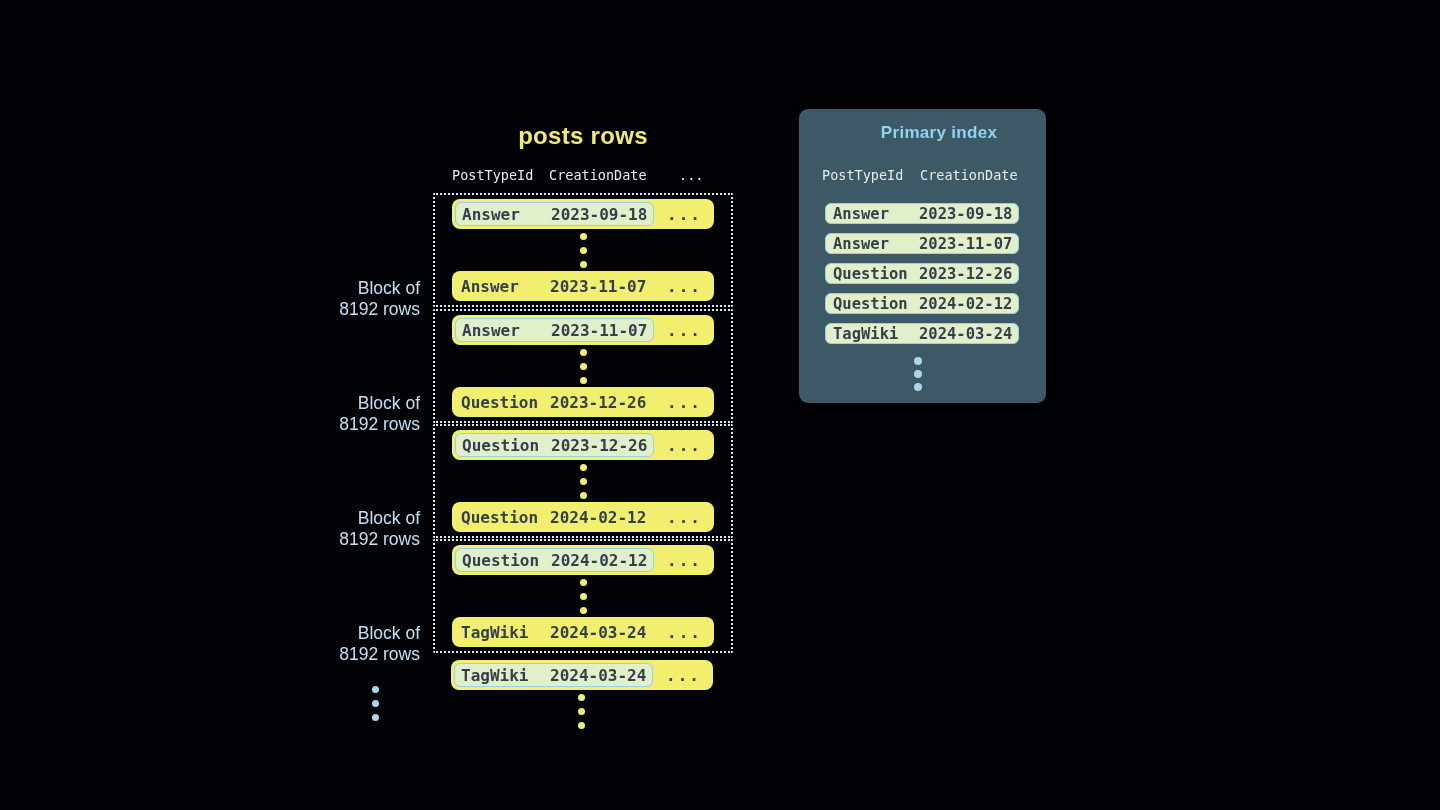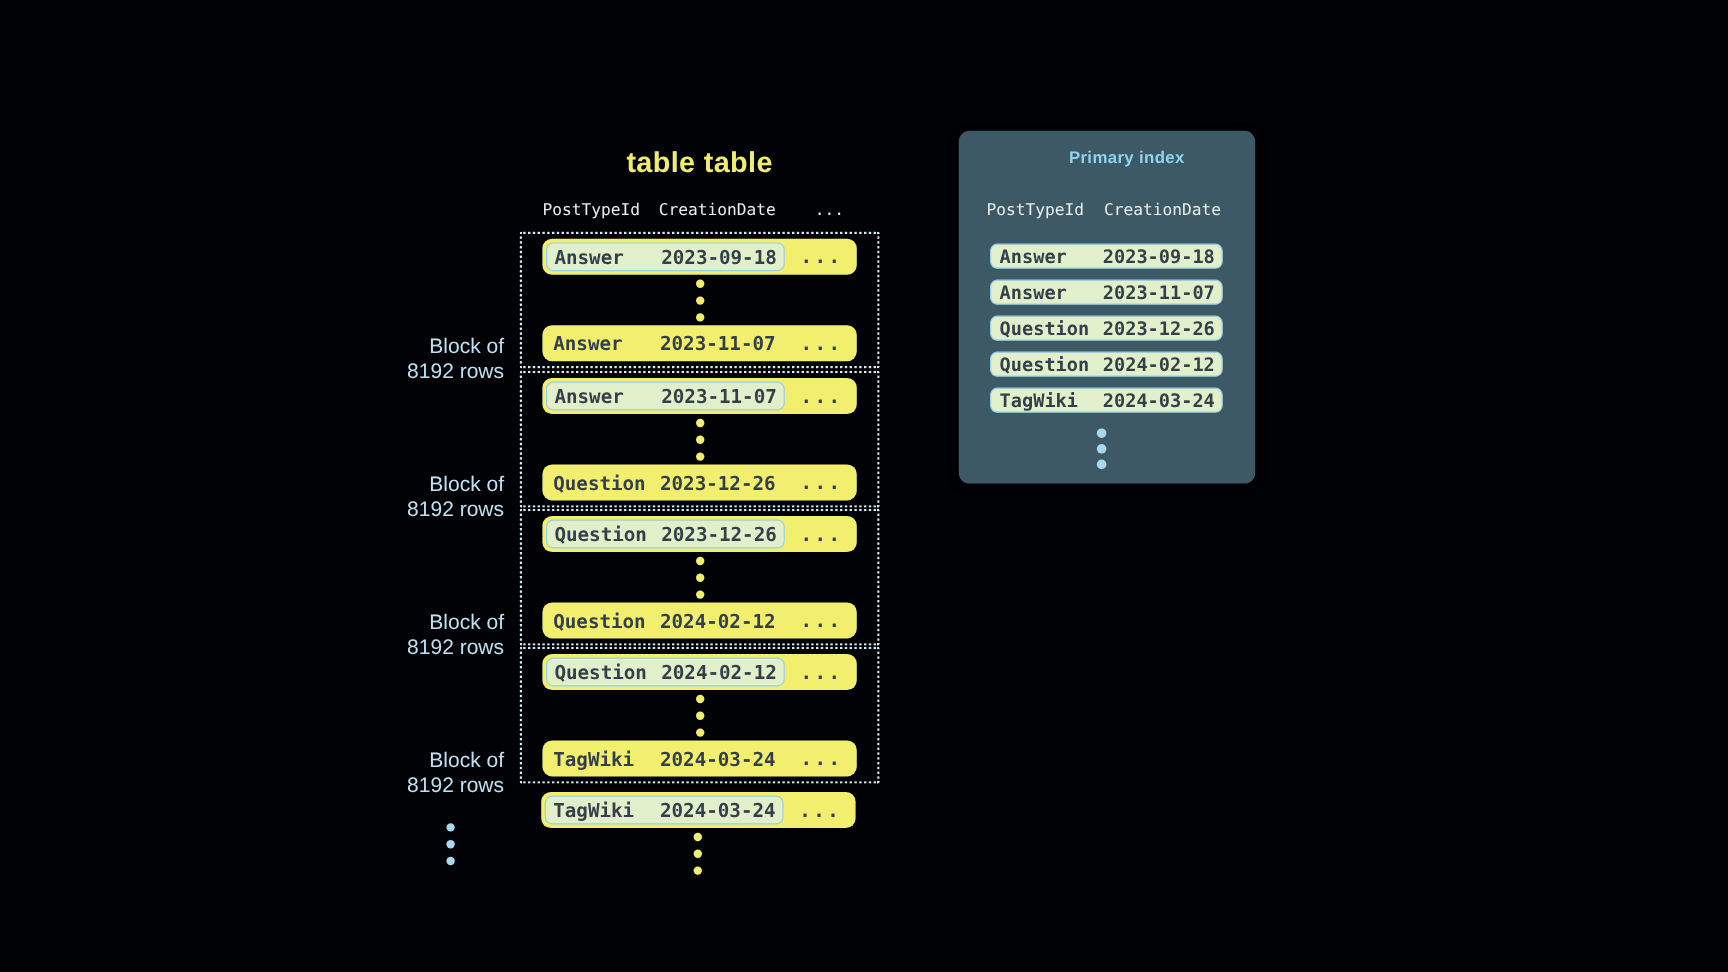--- a/index.html
+++ b/index.html
@@ -34,38 +34,38 @@
   .dot.blue{background:#a9d7ee;}
   .dot.big{width:8px;height:8px;}
   .block-label{position:absolute;width:110px;text-align:right;color:#bfe0f0;
                font-size:17.5px;line-height:21px;transform:translateY(-50%);margin-top:39px;}
   .row.overflow{position:absolute;left:451px;top:660px;}
   .col-dots{position:absolute;display:flex;flex-direction:column;align-items:center;gap:7px;}
   
   .panel{position:absolute;left:799px;top:109px;width:247px;height:294px;
          background:#3e5966;border-radius:9px;box-shadow:0 2px 8px rgba(0,0,0,.45);}
   .panel-title{position:absolute;left:0;top:14px;width:280px;text-align:center;
-               color:#8ed3ef;font-size:14px;font-weight:600;letter-spacing:.3px;}
+               color:#8ed3ef;font-size:17px;font-weight:600;letter-spacing:.3px;}
   .px-header{position:absolute;top:58px;left:0;width:247px;height:18px;color:#e9edec;
              font-family:"DejaVu Sans Mono","Liberation Mono",monospace;font-size:13.5px;}
   .px-header .h1{position:absolute;left:23px;}
   .px-header .h2{position:absolute;left:121px;}
   .pill{position:absolute;left:26px;width:194px;height:21px;box-sizing:border-box;
         background:#e1f0ca;border:1.5px solid #98d0e4;border-radius:6px;
         display:flex;align-items:center;padding-left:7px;
         font-family:"DejaVu Sans Mono","Liberation Mono",monospace;
         font-size:15.5px;font-weight:700;color:#333f4a;}
   .pill .type{display:inline-block;width:86px;}
 </style>
 </head>
 <body>
 
 <div class="stage">
 
-  <div class="pt-title">table table</div>
+  <div class="pt-title">posts rows</div>
 
   <div class="pt-header">
     <span class="h1">PostTypeId</span>
     <span class="h2">CreationDate</span>
     <span class="h3">...</span>
   </div>
 
   <div class="block-label" style="left:310px;top:260px;">
     <div>Block of</div>
       <div>8192 rows</div>

